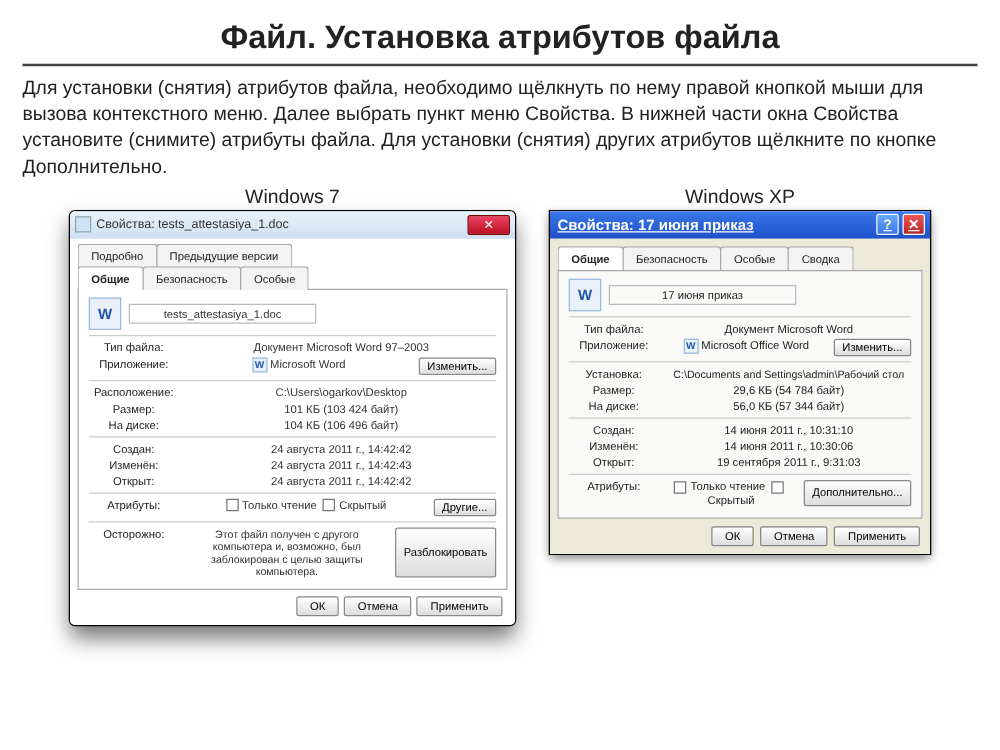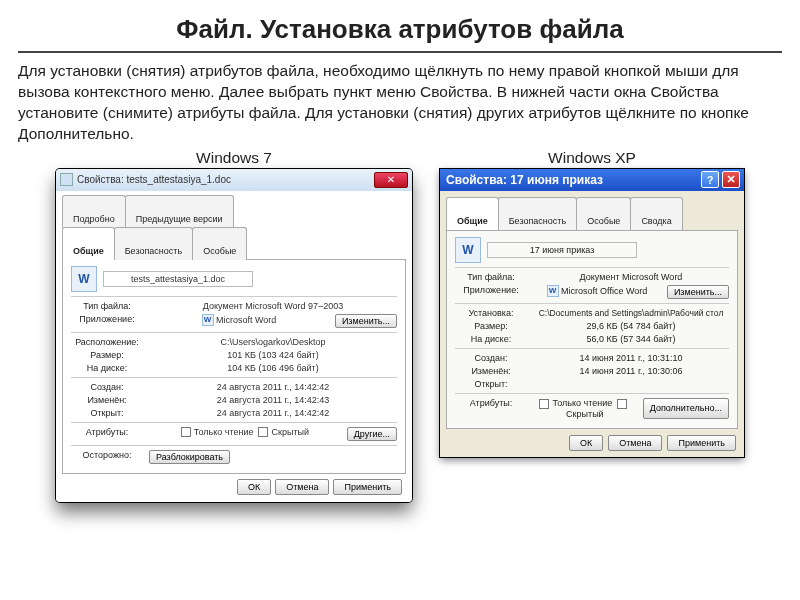--- a/index.html
+++ b/index.html
@@ -43,38 +43,38 @@
     height: 22px; border-radius: 4px 4px 0 0;
     background: linear-gradient(#e9f2fb,#cfe0f2);
     display:flex; align-items:center; padding:0 4px; font-size:10px; color:#333;
   }
   .w7-titlebar .ti { width:13px;height:13px;background:#d0e2f4;border:1px solid #8aa; margin-right:4px;}
   .w7-close { margin-left:auto; width:34px;height:16px; border-radius:2px;
     background: linear-gradient(#e46, #b12); border:1px solid #700; color:#fff;
     display:flex;align-items:center;justify-content:center;font-size:10px;}
   .w7-body { background:#fff; padding:4px 6px 6px; border-radius:0 0 4px 4px;}
   .tabs7, .tabsxp { display:flex; gap:0; font-size:9px; }
-  .tab { padding:18px 10px 4px; border:1px solid #aaa; border-bottom:none; background:#f3f3f3; border-radius:3px 3px 0 0; margin-right:-1px;}
+  .tab { padding:4px 10px 4px; border:1px solid #aaa; border-bottom:none; background:#f3f3f3; border-radius:3px 3px 0 0; margin-right:-1px;}
   .tab.on { background:#fff; position:relative; z-index:2; font-weight:bold;}
   .tabs-row2 { margin-top:-1px;}
   .panel { border:1px solid #aaa; background:#fff; padding:6px 8px; font-size:9px; color:#333; margin-top:-1px;}
   .hr { border:none; border-top:1px solid #ccc; margin:4px 0;}
   .wicon { width:26px;height:26px; border:1px solid #9bd; background:#e8f0fa; display:inline-flex;align-items:center;justify-content:center;color:#25a;font-size:12px;font-weight:bold;}
   .filename { display:inline-block; border:1px solid #bbb; padding:2px 6px; min-width:150px; font-size:9px; margin-left:6px;}
   .kv { display:flex; gap:6px; margin:3px 0;}
   .kv .k { width:72px; color:#222;}
   .kv .v { flex:1;}
   .btns7 { display:flex; justify-content:flex-end; gap:4px; padding:5px 4px 1px;}
   .btns7 button, .btnxp, .btnxs { font-size:9px; padding:2px 10px; background:linear-gradient(#fff,#ddd); border:1px solid #888; border-radius:2px;}
   .btnxs { padding:1px 6px; }
   .chk { width:10px;height:10px;border:1px solid #777; display:inline-block; vertical-align:middle; margin-right:3px; background:#fff;}
   
   .xp-titlebar {
     height:22px; background: linear-gradient(#3a78e8,#1d4fc8);
-    color:#fff; font-size:12px; display:flex; align-items:center; padding:0 4px 0 6px; font-weight:bold;
+    color:#fff; font-size:12px; display:flex; align-items:center; padding:0 4px 0 6px; font-weight:bold;text-decoration:underline;
   }
   .xp-close { width:18px;height:17px;background:linear-gradient(#e55,#b22);border:1px solid #fff;color:#fff;display:flex;align-items:center;justify-content:center;font-size:11px;margin-left:3px;border-radius:2px;}
   .xp-help { width:18px;height:17px;background:linear-gradient(#6aa8f8,#3a78e8);border:1px solid #fff;color:#fff;display:flex;align-items:center;justify-content:center;font-size:11px;margin-left:auto;border-radius:2px;}
   .xp-body { background:#ece9d8; padding:6px; }
   .xp-panel { background:#f9f9f7; border:1px solid #aaa; padding:6px 8px; font-size:9px;}
   .btns-xp { display:flex; justify-content:flex-end; gap:5px; padding:6px 2px 0;}
   .sml { font-size:8.5px; line-height:1.2;}
 </style>
 </head>
 <body>
@@ -148,20 +148,21 @@
               <span class="k">Атрибуты:</span>
             <span class="v">
               <span class="chk"></span><span>Только чтение</span>
               &nbsp;<span class="chk"></span><span>Скрытый</span>
             </span>
             <button class="btnxs">Другие...</button>
           </div>
           <hr class="hr">
           <div class="kv">
               <span class="k">Осторожно:</span>
+            <span class="v sml">Этот файл получен с другого компьютера и, возможно, был заблокирован с целью защиты компьютера.</span>
             <button class="btnxs">Разблокировать</button>
           </div>
         </div>
         <div class="btns7">
           <button>ОК</button>
           <button>Отмена</button>
           <button>Применить</button>
         </div>
       </div>
     </div>
@@ -214,20 +215,21 @@
           <div class="kv">
               <span class="k">Создан:</span>
               <span class="v">14 июня 2011 г., 10:31:10</span>
             </div>
           <div class="kv">
               <span class="k">Изменён:</span>
               <span class="v">14 июня 2011 г., 10:30:06</span>
             </div>
           <div class="kv">
               <span class="k">Открыт:</span>
+              <span class="v">19 сентября 2011 г., 9:31:03</span>
             </div>
           <hr class="hr">
           <div class="kv">
               <span class="k">Атрибуты:</span>
             <span class="v">
               <span class="chk"></span><span>Только чтение</span>
               &nbsp;<span class="chk"></span><span>Скрытый</span>
             </span>
             <button class="btnxs">Дополнительно...</button>
           </div>

